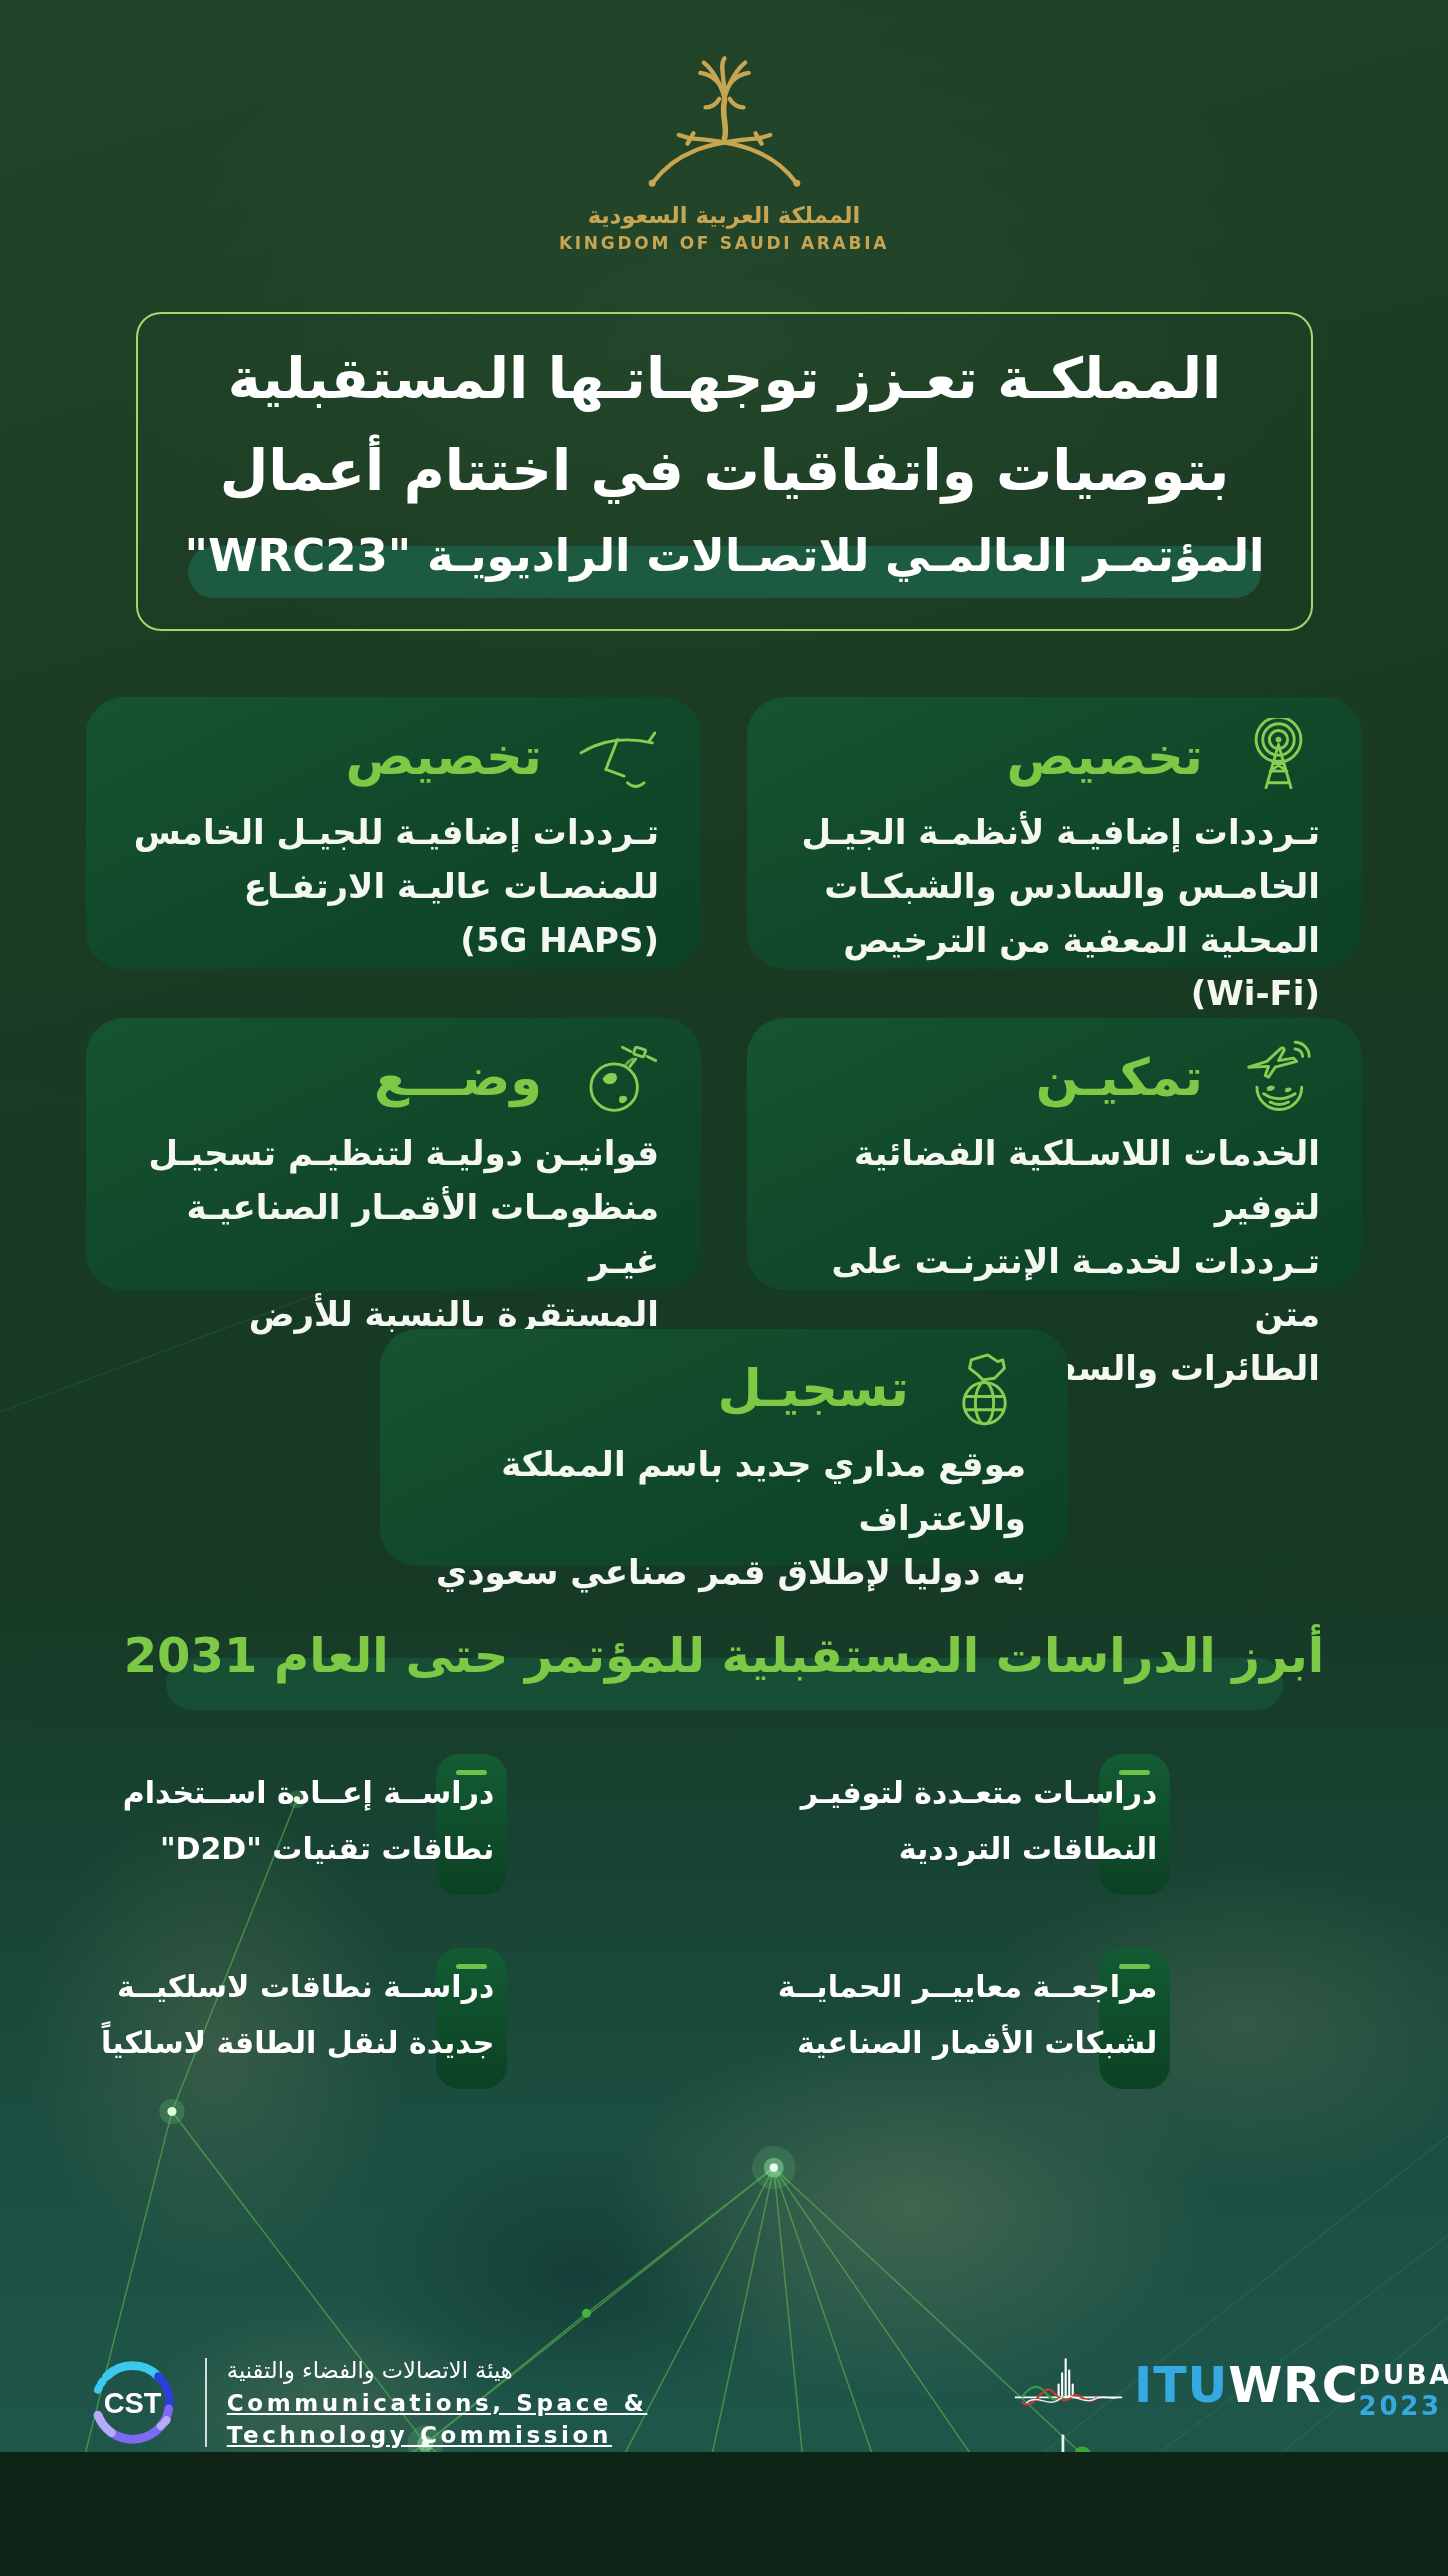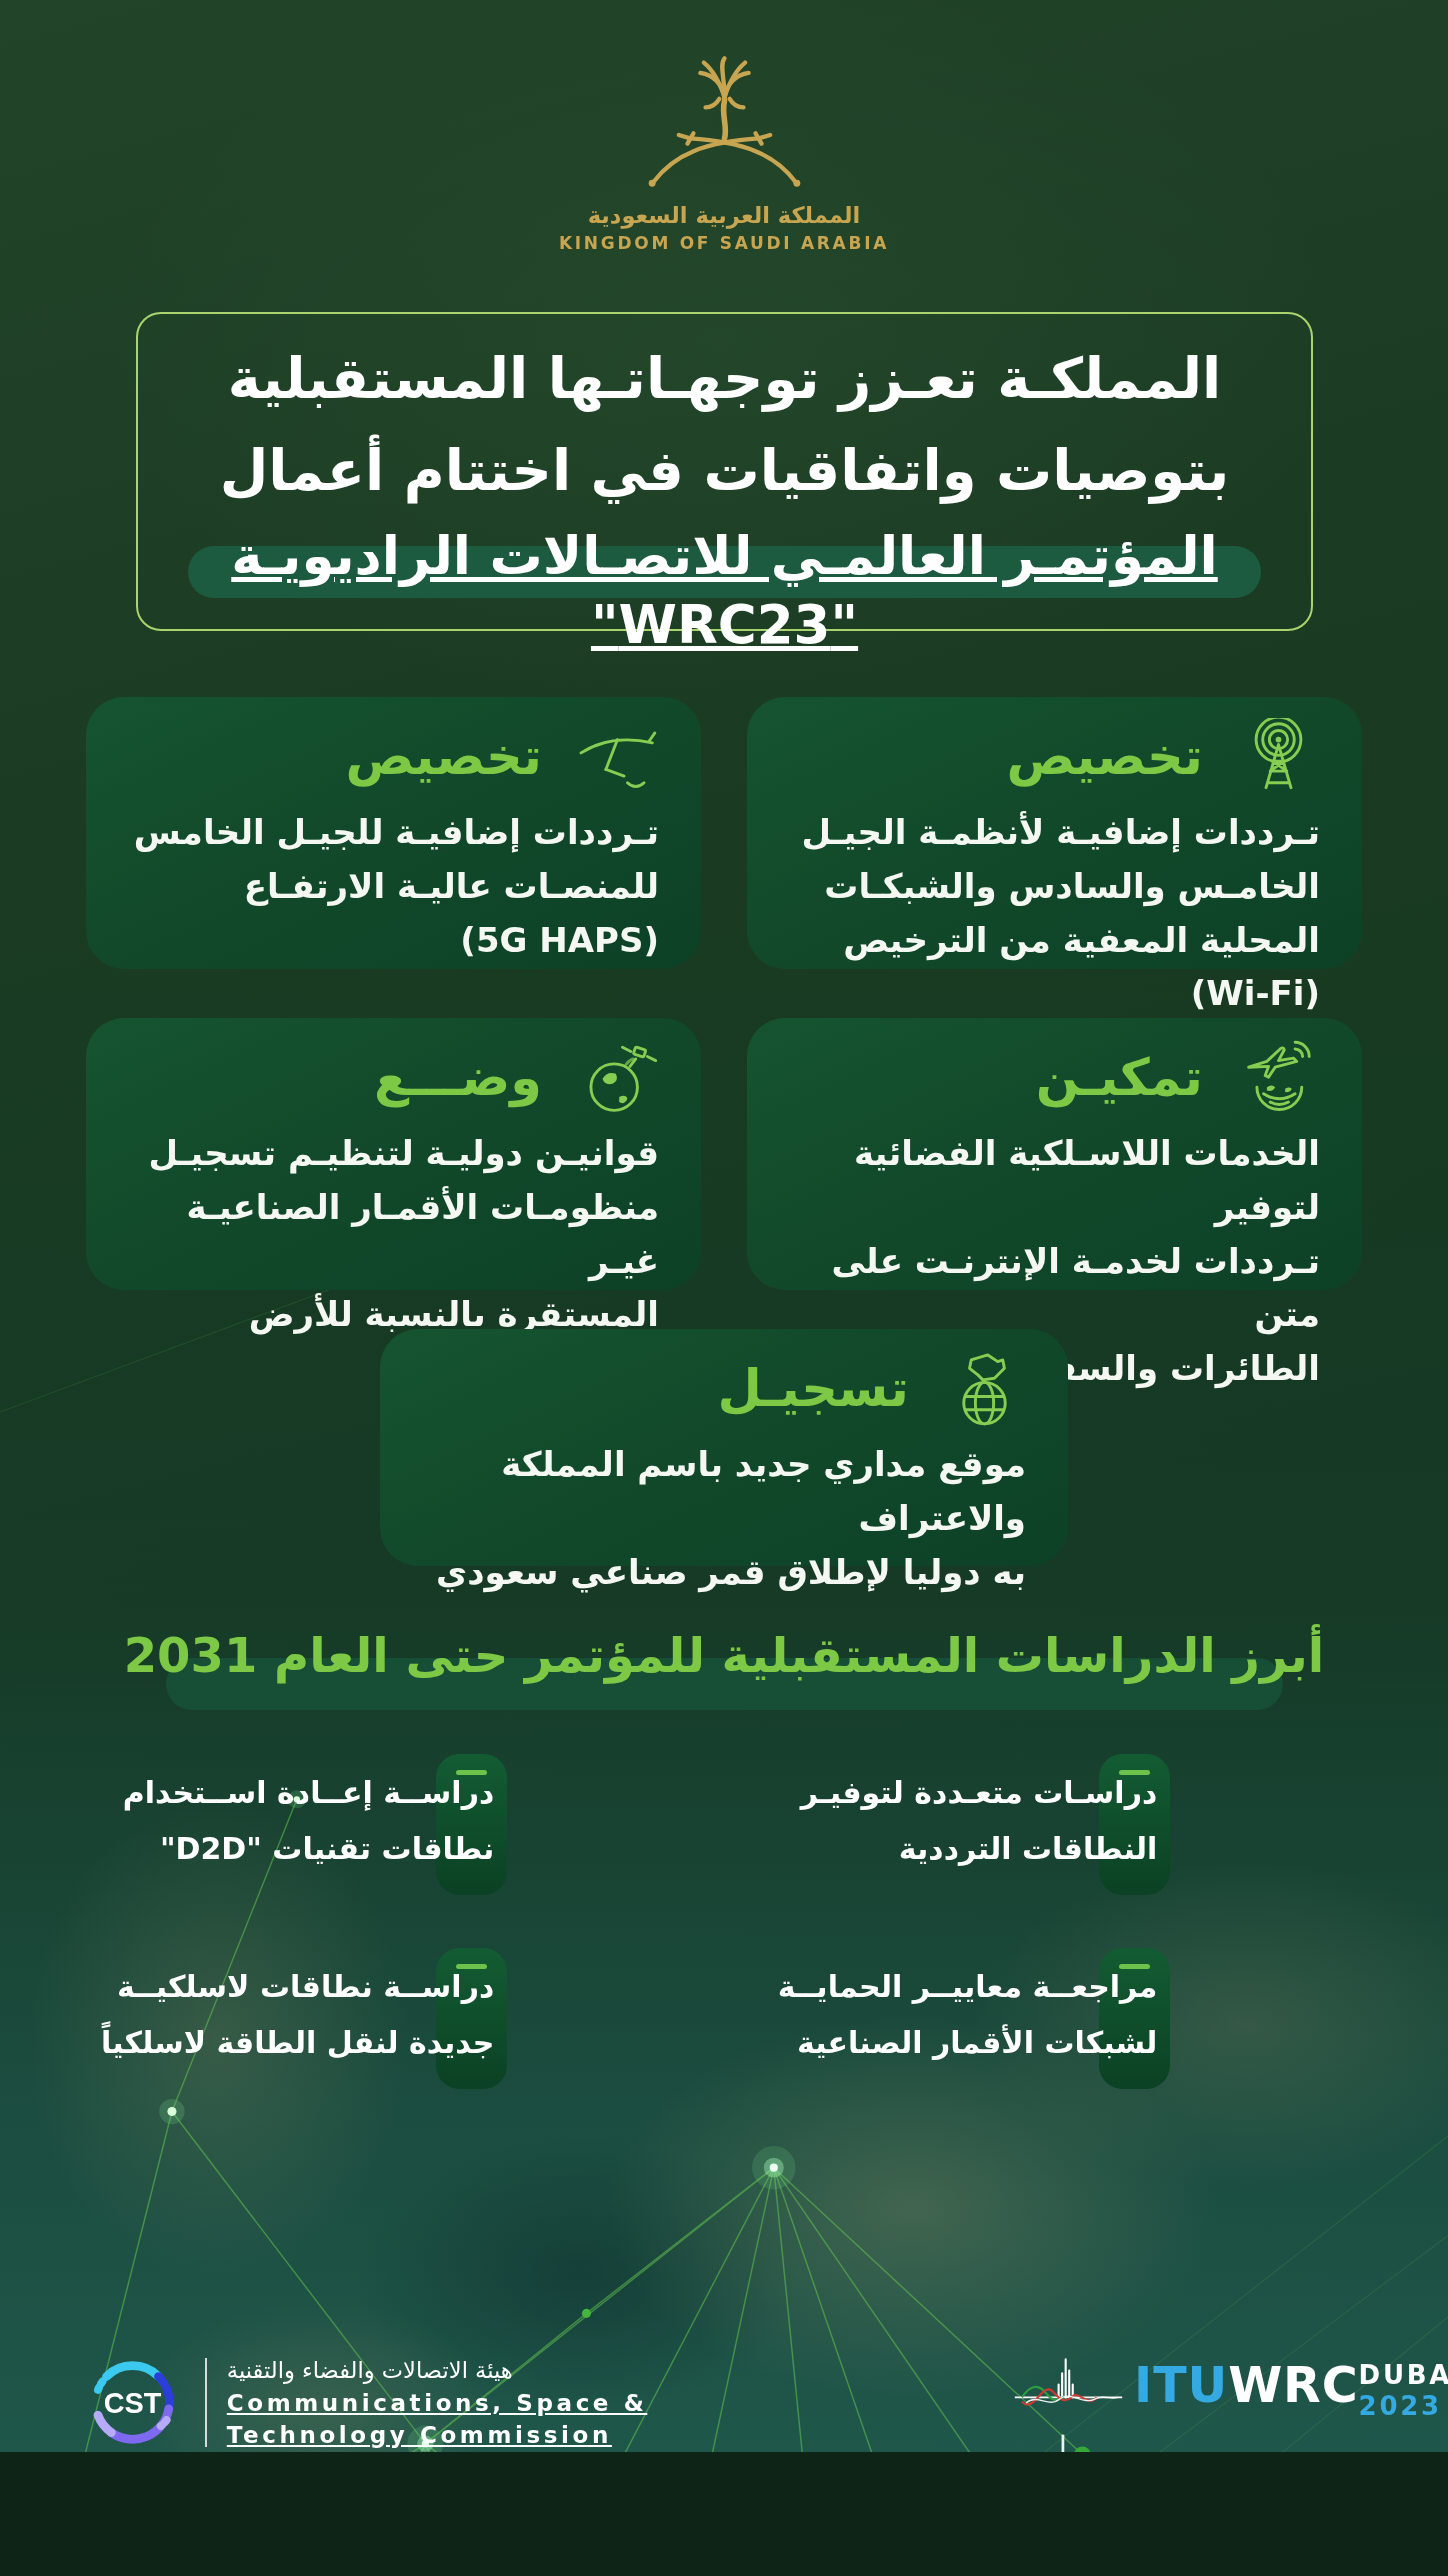--- a/index.html
+++ b/index.html
@@ -25,21 +25,21 @@
   
   .emblem{position:absolute;left:0;top:54px;width:1448px;text-align:center;z-index:2;}
   .emblem-ar{font-size:22.6px;font-weight:700;color:#c7a551;margin-top:1.8px;}
   .emblem-en{font-size:17px;font-weight:700;color:#c7a551;letter-spacing:2.7px;margin-top:5.4px;}
   
   .title-box{position:absolute;left:136px;top:312px;width:1177px;height:319px;box-sizing:border-box;
     border:2.7px solid #abd46e;border-radius:25px;padding-top:19px;z-index:2;}
   .title-line{font-size:56px;font-weight:800;color:#ffffff;line-height:92px;text-align:center;}
   .subtitle-wrap{position:relative;margin-top:3.6px;height:80px;}
   .subtitle-pill{position:absolute;left:50px;right:50px;top:25px;height:52px;background:#1d5b41;border-radius:26px;}
-  .subtitle-text{position:relative;font-size:53px;font-weight:800;color:#fff;line-height:69px;text-align:center;text-decoration:underline;}
+  .subtitle-text{position:relative;font-size:45px;font-weight:800;color:#fff;line-height:69px;text-align:center;}
   
   .card{position:absolute;box-sizing:border-box;border-radius:38px;padding:22px 42px 0;direction:rtl;z-index:2;
     background:linear-gradient(155deg,#1959333 0%, #165430 0%, #11492a 48%, #0d4126 100%);
     background:linear-gradient(155deg,#165430 0%, #11492a 48%, #0d4126 100%);}
   .card-head{display:flex;align-items:center;gap:34px;height:80px;}
   .card-icon{width:83px;height:83px;flex:0 0 auto;}
   .card-title{font-size:51px;font-weight:800;color:#7dc845;line-height:1;padding-bottom:5.4px;}
   .card-body{margin-top:7.2px;font-size:34px;font-weight:700;color:#f4f7f2;line-height:1.58;white-space:pre-line;text-align:right;}
   .card-tr{left:747px;top:697px;width:615px;height:272px;}
   .card-tl{left:86px; top:697px;width:615px;height:272px;}

